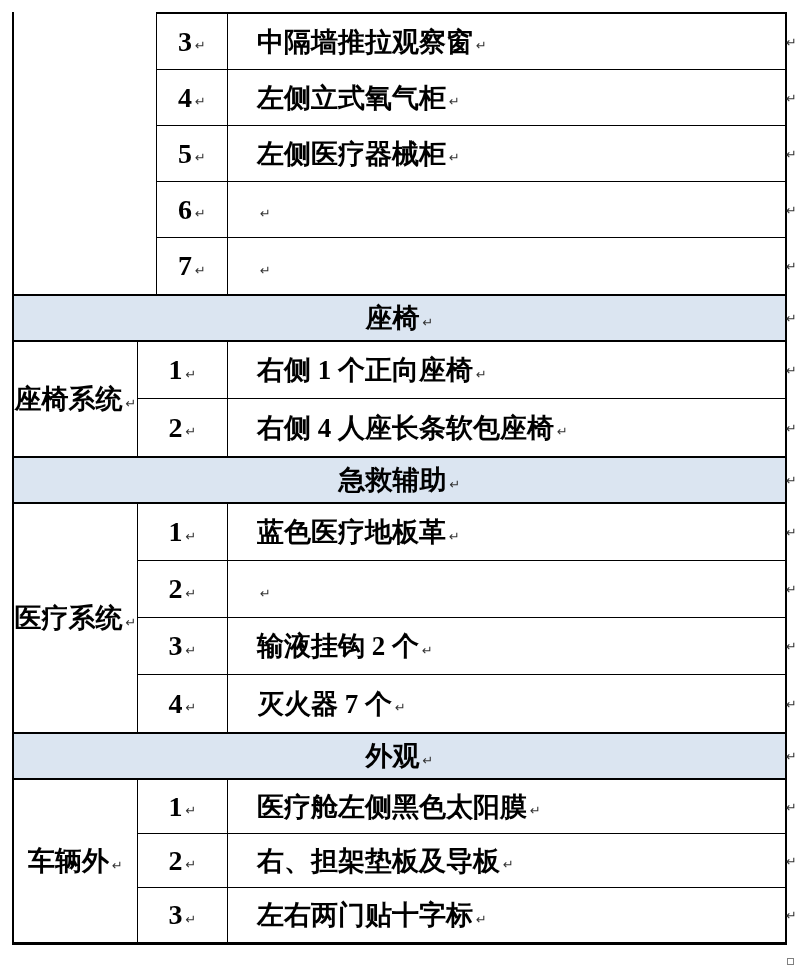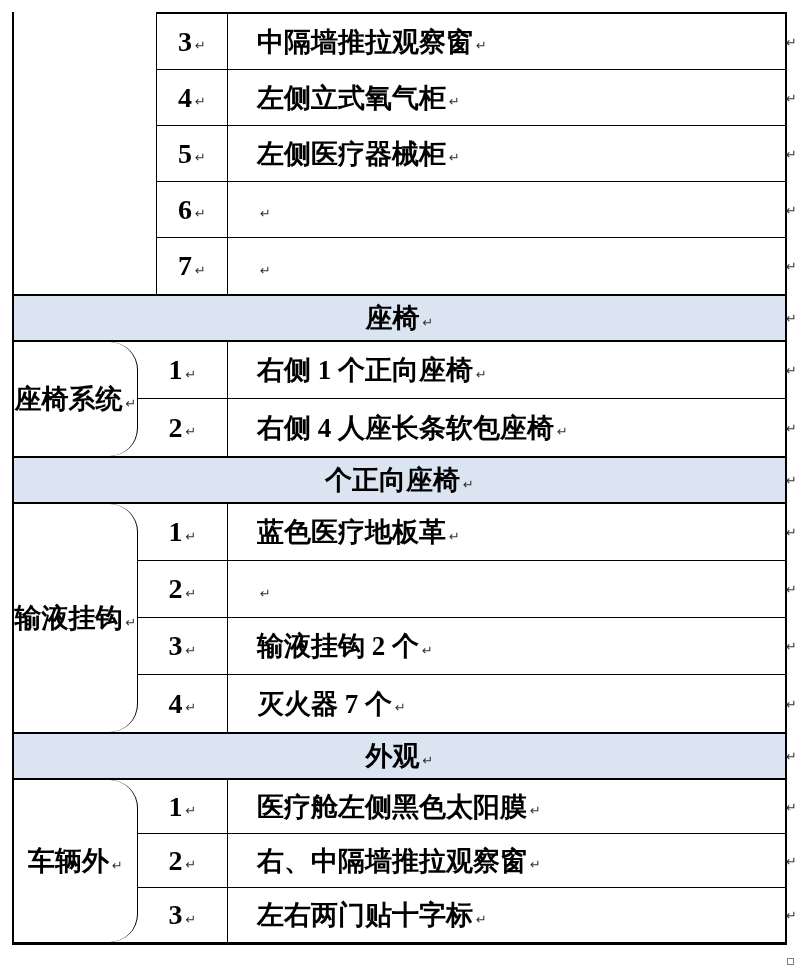--- a/index.html
+++ b/index.html
@@ -19,21 +19,21 @@
     background: #ffffff;
   }
 
   .section { display: flex; align-items: stretch; }
   .label-cell {
     border-right: 1px solid #000;
     display: flex; align-items: center; justify-content: center;
     font-weight: bold; font-size: 27px;
   }
   .secA .label-cell { width: 143px; }
-  .secN .label-cell { width: 124px; border-radius: 28px; }
+  .secN .label-cell { width: 124px; }
 
   .rows { flex: 1; display: flex; flex-direction: column; }
   .secA .rows { border-top: 2px solid #000; }
 
   .row { display: flex; position: relative; border-bottom: 1px solid #000; align-items: stretch; }
   .row:last-child { border-bottom: none; }
   .secA .row { height: 56px; }
   .secB .row { height: 57px; }
   .secD .row { height: 54px; }
 
@@ -154,28 +154,28 @@
               <span>2</span>
               <span class="pmark">↵</span>
             </div>
           <div class="item-cell"><span>右侧 4 人座长条软包座椅</span><span class="pmark">↵</span></div>
           <span class="row-end">↵</span>
         </div>
       </div>
     </div>
 
     <div class="hrow">
-      <span>个正向座椅</span>
+      <span>急救辅助</span>
         <span class="pmark">↵</span>
       <span class="row-end">↵</span>
     </div>
 
     <div class="section secN secB">
       <div class="label-cell">
-          <span>输液挂钩</span>
+          <span>医疗系统</span>
           <span class="pmark">↵</span>
         </div>
       <div class="rows">
         <div class="row">
           <div class="num-cell">
               <span>1</span>
               <span class="pmark">↵</span>
             </div>
           <div class="item-cell"><span>蓝色医疗地板革</span><span class="pmark">↵</span></div>
           <span class="row-end">↵</span>
@@ -225,21 +225,21 @@
               <span class="pmark">↵</span>
             </div>
           <div class="item-cell"><span>医疗舱左侧黑色太阳膜</span><span class="pmark">↵</span></div>
           <span class="row-end">↵</span>
         </div>
         <div class="row">
           <div class="num-cell">
               <span>2</span>
               <span class="pmark">↵</span>
             </div>
-          <div class="item-cell"><span>右、中隔墙推拉观察窗</span><span class="pmark">↵</span></div>
+          <div class="item-cell"><span>右、担架垫板及导板</span><span class="pmark">↵</span></div>
           <span class="row-end">↵</span>
         </div>
         <div class="row">
           <div class="num-cell">
               <span>3</span>
               <span class="pmark">↵</span>
             </div>
           <div class="item-cell"><span>左右两门贴十字标</span><span class="pmark">↵</span></div>
           <span class="row-end">↵</span>
         </div>

